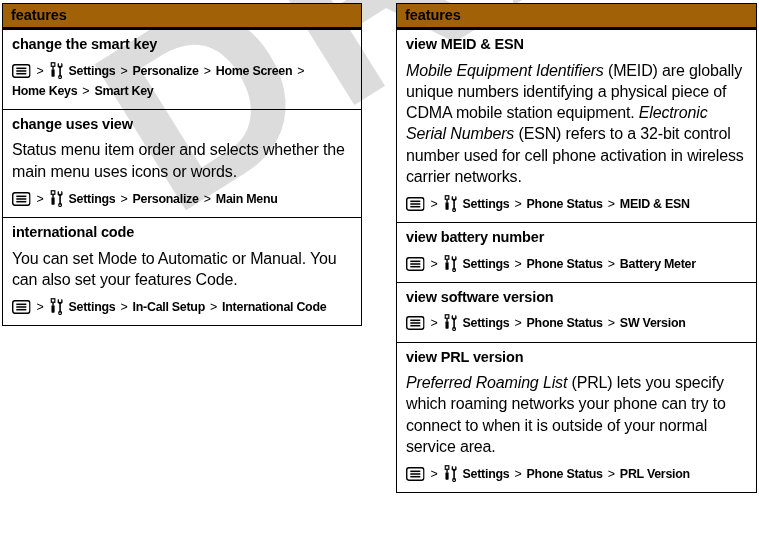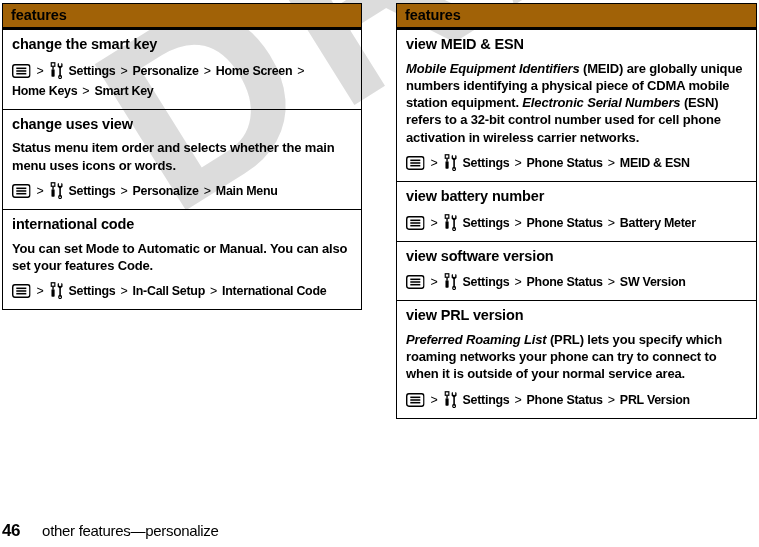--- a/index.html
+++ b/index.html
@@ -81,25 +81,24 @@
     padding: 5px 9px 7px 9px;
   }
   .feature-title {
     font-size: 14.5px;
     font-weight: bold;
     letter-spacing: -0.15px;
     margin: 0 0 1px 0;
     line-height: 1.28;
   }
   .feature-desc {
-    font-size: 13px;
+    font-size: 16px;
     line-height: 1.33;
     margin: 6px 0 0 0;
     letter-spacing: -0.15px;
-    font-weight: bold;
   }
   .feature-desc em {
     font-style: italic;
   }
 
   
   .feature-path {
     margin: 7px 0 1px 0;
     font-size: 13.4px;
     font-weight: bold;
@@ -292,18 +291,14 @@
                     <rect x="2.8" y="9.5" width="4.4" height="9.5" rx="1" fill="#000"></rect>
                     <path d="M13.2 1.2 L13.2 4.6 L14.8 5.6 L16.4 4.6 L16.4 1.2 L18.2 2.2 L18.2 6.2 L15.9 7.8 L15.9 19 L13.7 19 L13.7 7.8 L11.4 6.2 L11.4 2.2 Z" fill="#000"></path>
                     <circle cx="14.8" cy="19.4" r="2.0" fill="none" stroke="#000" stroke-width="1.5"></circle>
                   </svg></span> <span class="seg">Settings</span> <span class="sep">&gt;</span> <span class="seg">Phone Status</span> <span class="sep">&gt;</span> <span class="seg">PRL Version</span></div>
           </td>
         </tr>
       </tbody>
     </table>
   </div>
 
-  <div id="footer">
-    <span id="page-number">46</span>
-    <span id="footer-title">other features—personalize</span>
-  </div>
 
 </div>
 
 </body></html>

